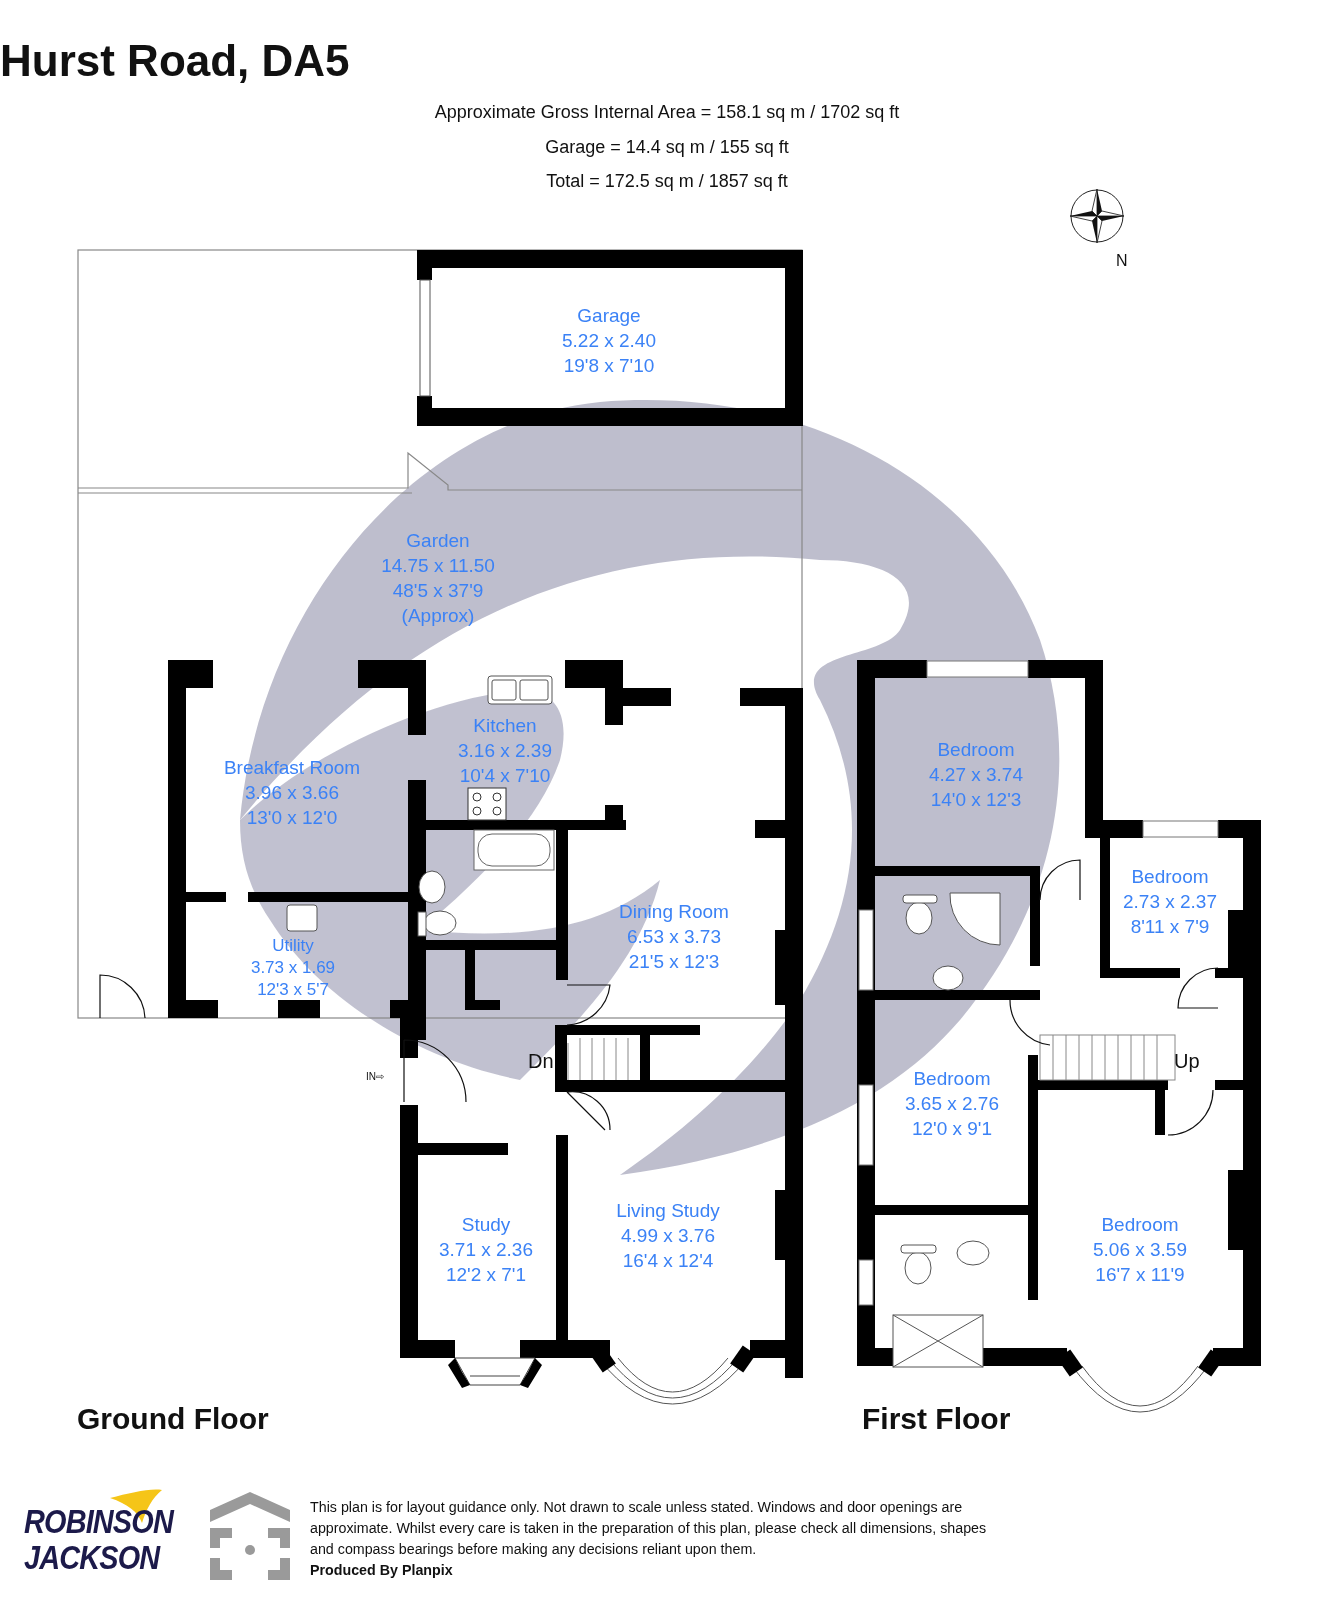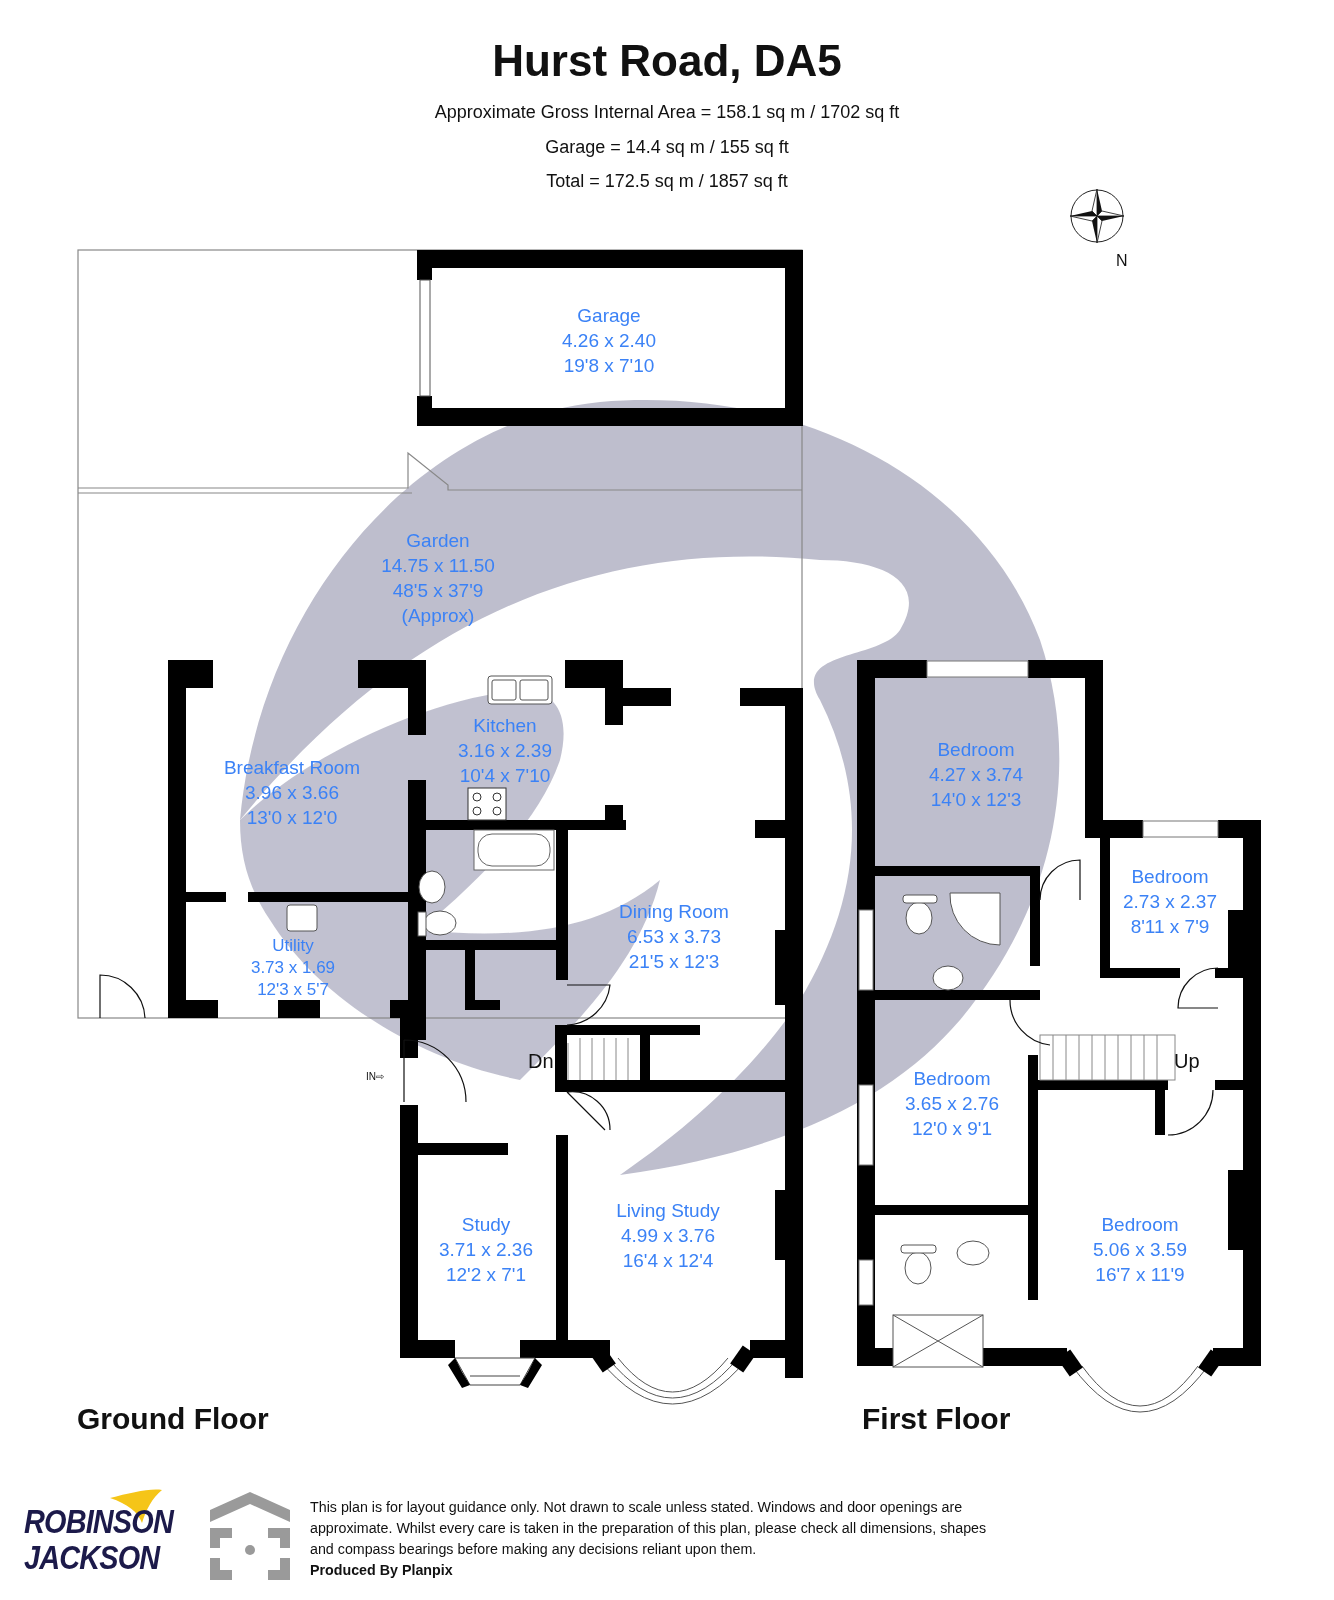--- a/index.html
+++ b/index.html
@@ -1,17 +1,17 @@
 <!DOCTYPE html>
 <html><head>
 <meta charset="utf-8">
 <style>
   html, body { margin:0; padding:0; background:#ffffff; }
   body { width:1334px; height:1600px; position:relative; overflow:hidden; font-family:"Liberation Sans", sans-serif; color:#111; }
-  .title { position:absolute; left:0; width:1334px; top:36px; text-align:center; font-size:44px; font-weight:bold; letter-spacing:0px; }
+  .title { position:absolute; left:0; width:1334px; top:36px; text-align:left; font-size:44px; font-weight:bold; letter-spacing:0px; }
   .area-line { position:absolute; left:0; width:1334px; text-align:center; font-size:18px; color:#111; }
   .compass-n { position:absolute; left:1116px; top:252px; font-size:16px; }
   svg.plan { position:absolute; left:0; top:0; }
   .room-label { position:absolute; text-align:center; font-size:19px; line-height:25px; color:#3b82f6; transform:translateX(-50%); white-space:nowrap; }
   .floor-label { position:absolute; font-size:30px; font-weight:bold; }
   .marker { position:absolute; font-size:20px; }
   .logo-text { position:absolute; left:24px; font-size:34px; font-weight:bold; font-style:italic; color:#1c1a4a; letter-spacing:-1px; transform:scaleX(0.85); transform-origin:left; }
   .planpix-icon { position:absolute; left:210px; top:1492px; }
   .disclaimer { position:absolute; left:310px; top:1496px; width:760px; font-size:15.5px; line-height:21px; color:#111; transform:scaleX(0.92); transform-origin:left top; }
   .disclaimer .producer { font-weight:bold; display:block; }
@@ -238,21 +238,21 @@
     <path d="M1218,968 A40,40 0 0 0 1178,1008 L1218,1008"></path>
     <path d="M1010,1000 A45,45 0 0 0 1050,1045"></path>
     <path d="M1168,1135 A45,45 0 0 0 1213,1090"></path>
   </g>
 </svg>
 
 <div class="compass-n">N</div>
 
 <div class="room-label" style="left:609px;top:303px">
   <div>Garage</div>
-  <div>4.26 x 2.40</div>
+  <div>5.22 x 2.40</div>
   <div>19'8 x 7'10</div>
 </div>
 <div class="room-label" style="left:438px;top:528px">
   <div>Garden</div>
   <div>14.75 x 11.50</div>
   <div>48'5 x 37'9</div>
   <div>(Approx)</div>
 </div>
 <div class="room-label" style="left:292px;top:755px">
   <div>Breakfast Room</div>

